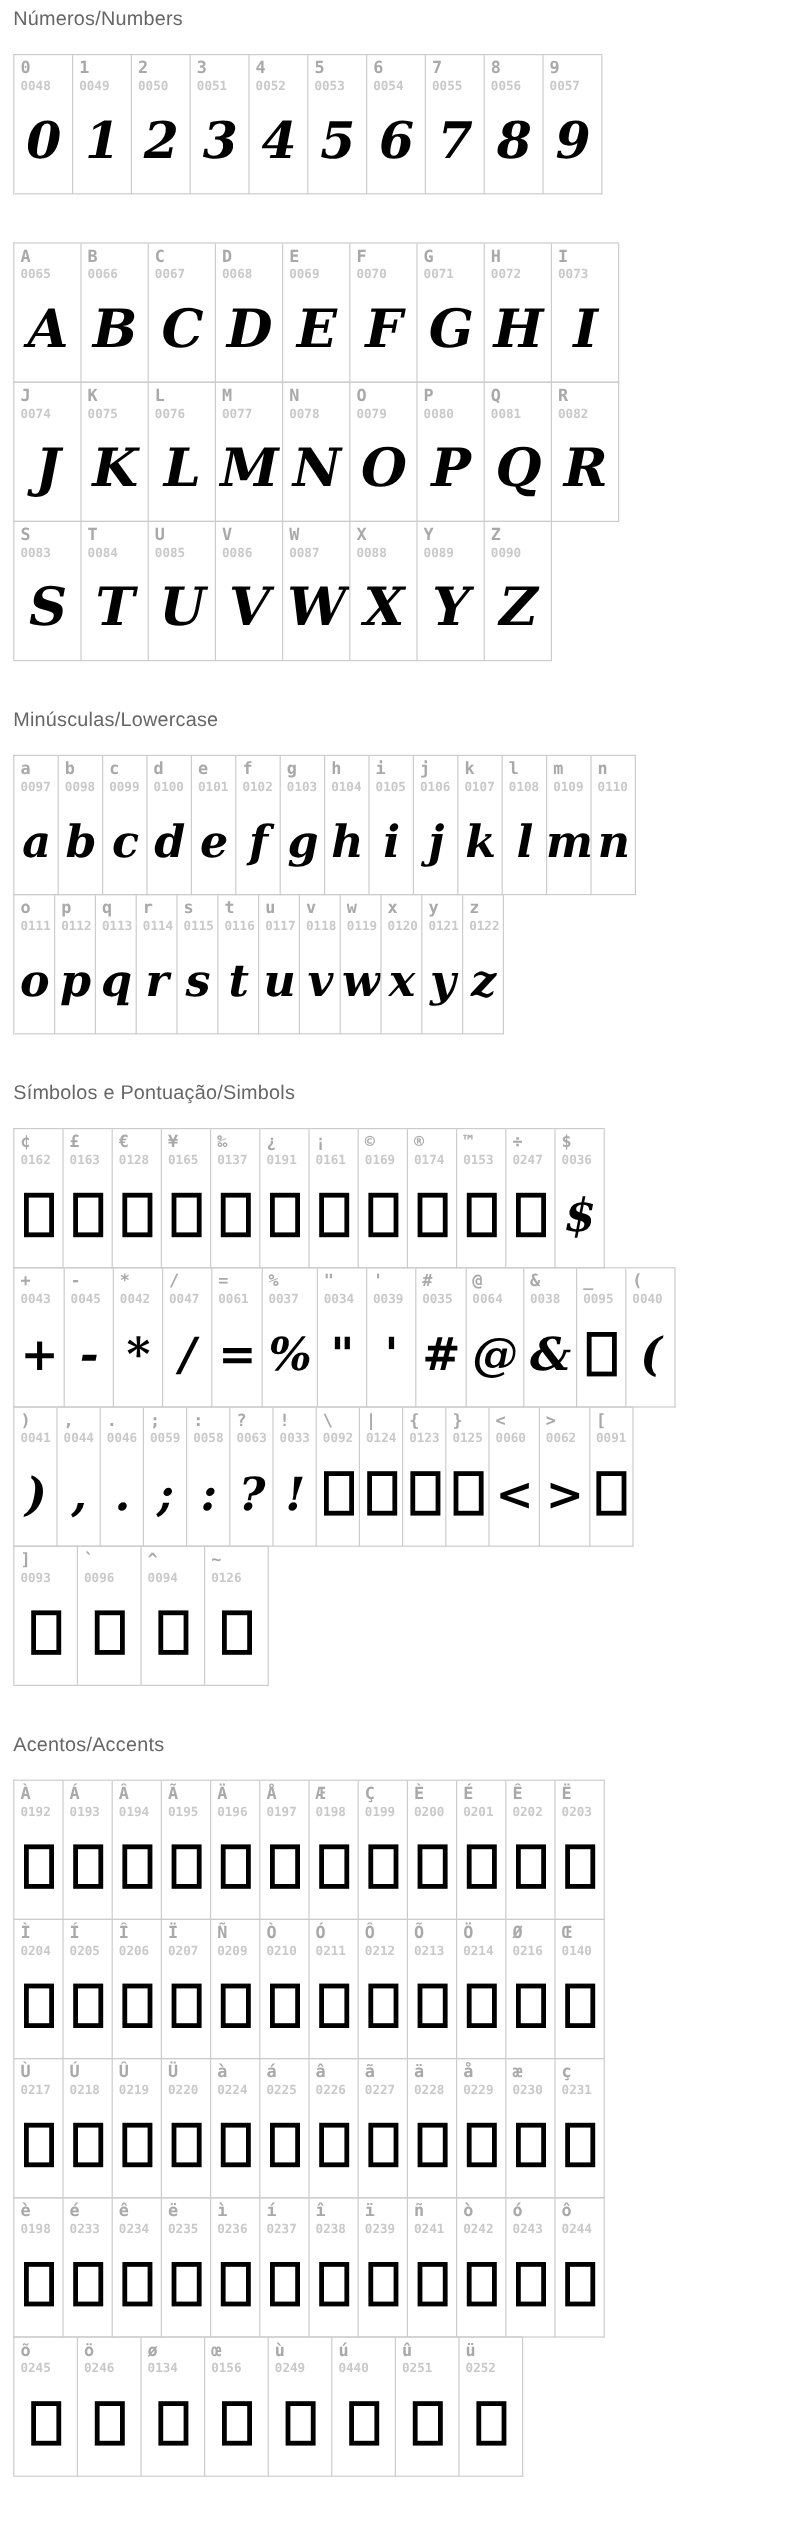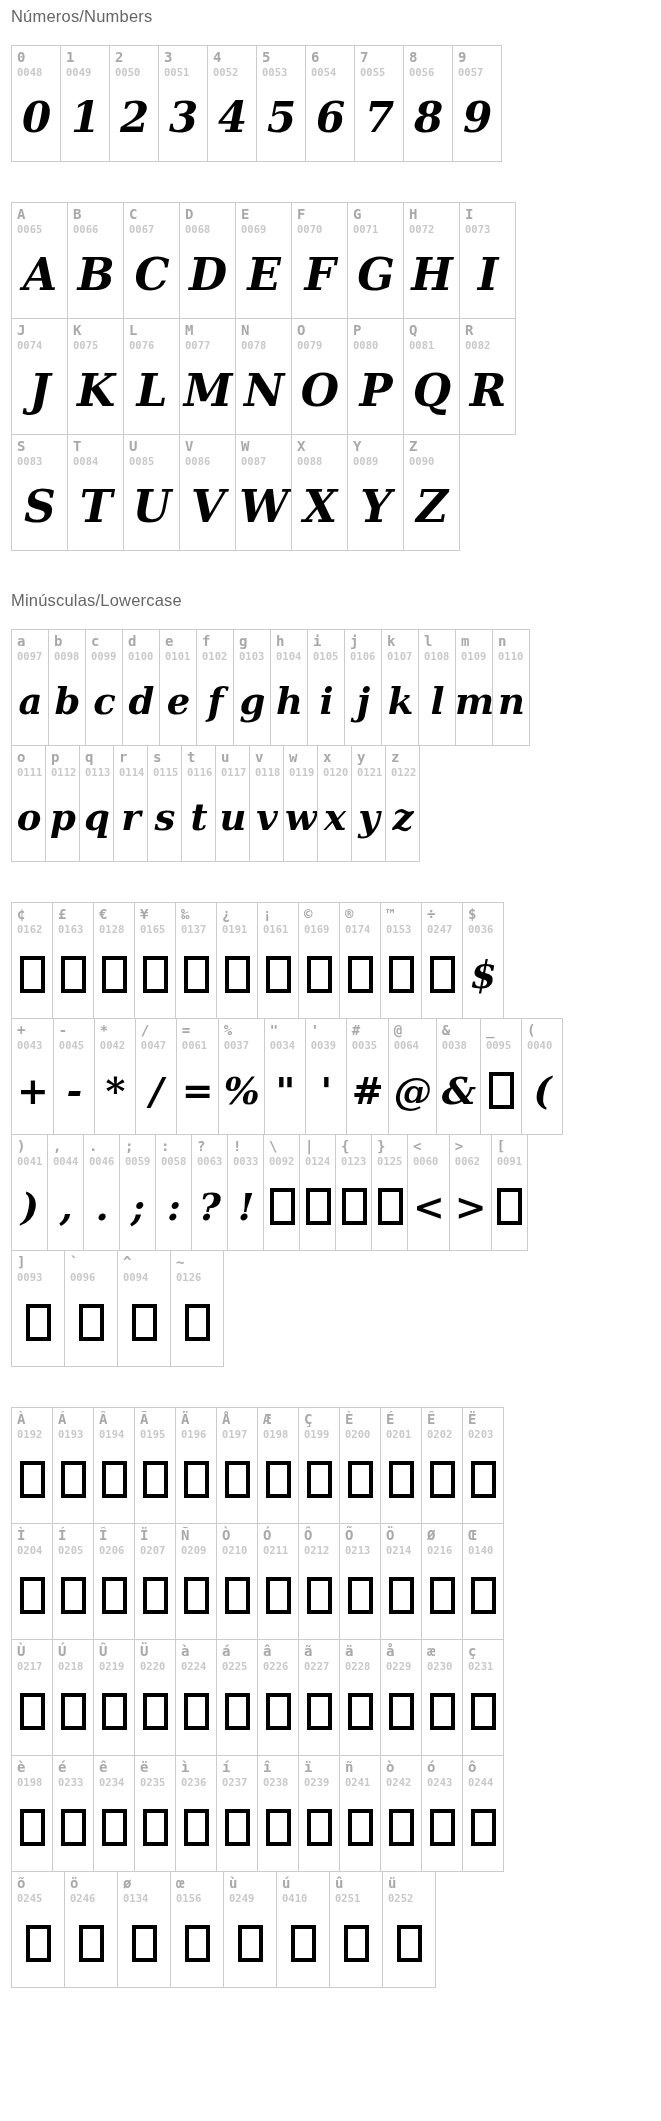--- a/index.html
+++ b/index.html
@@ -608,20 +608,21 @@
     <span class="cell-code">0122</span>
     <span class="glyph-area">
       <span class="glyph">z</span>
     </span>
   </div>
 </div>
       </div>
   </div>
 
   <div class="section sec-symbols">
+    <h2 class="section-title">Símbolos e Pontuação/Simbols</h2>
     <div class="glyph-table">
         <div class="row">
   <div class="cell">
     <span class="cell-char">¢</span>
     <span class="cell-code">0162</span>
     <span class="glyph-area">
       <span class="glyph missing"></span>
     </span>
   </div>
 
@@ -961,20 +962,21 @@
     <span class="cell-code">0126</span>
     <span class="glyph-area">
       <span class="glyph missing"></span>
     </span>
   </div>
 </div>
       </div>
   </div>
 
   <div class="section sec-accents">
+    <h2 class="section-title">Acentos/Accents</h2>
     <div class="glyph-table">
         <div class="row">
   <div class="cell">
     <span class="cell-char">À</span>
     <span class="cell-code">0192</span>
     <span class="glyph-area">
       <span class="glyph missing"></span>
     </span>
   </div>
 
@@ -1393,21 +1395,21 @@
   <div class="cell">
     <span class="cell-char">ù</span>
     <span class="cell-code">0249</span>
     <span class="glyph-area">
       <span class="glyph missing"></span>
     </span>
   </div>
 
   <div class="cell">
     <span class="cell-char">ú</span>
-    <span class="cell-code">0410</span>
+    <span class="cell-code">0440</span>
     <span class="glyph-area">
       <span class="glyph missing"></span>
     </span>
   </div>
 
   <div class="cell">
     <span class="cell-char">û</span>
     <span class="cell-code">0251</span>
     <span class="glyph-area">
       <span class="glyph missing"></span>

